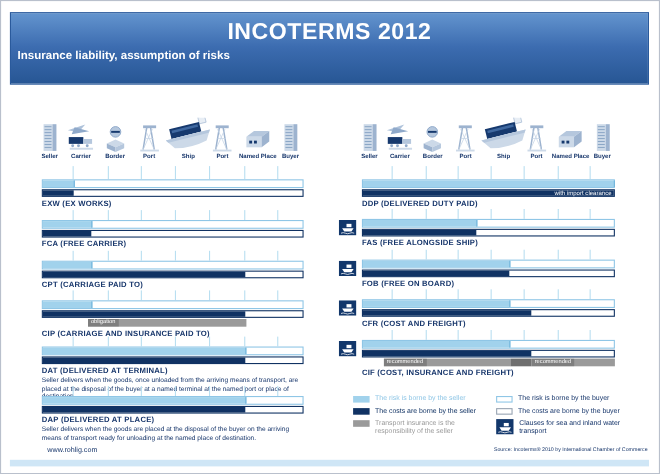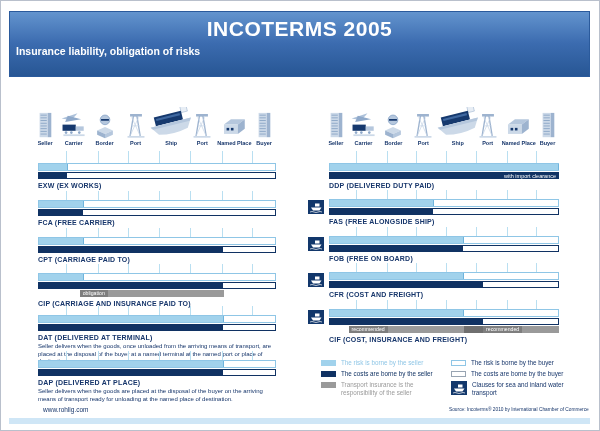--- a/index.html
+++ b/index.html
@@ -57,22 +57,22 @@
   
   .website{position:absolute;left:42px;top:405px;font-size:6.5px;color:#17366b;text-decoration:none;}
   .source{position:absolute;left:448px;top:406px;font-size:4.8px;color:#17366b;white-space:nowrap;}
   .bottom-strip{position:absolute;left:8px;right:9px;top:417px;height:6px;background:#cfe6f6;}
 </style>
 </head>
 <body>
 
 <div class="page">
   <div class="header">
-    <div class="title">INCOTERMS 2005</div>
-    <div class="sub first">Insurance liability, obligation of risks</div>
+    <div class="title">INCOTERMS 2012</div>
+    <div class="sub first">Insurance liability, assumption of risks</div>
   </div>
 
   <div id="col-left" class="column">
       <div class="icons">
         <div class="station" style="left: 3%;">
           <div class="glyph">
             <svg width="18" height="29" viewBox="0 0 20 32">
               <rect x="4" y="2" width="9" height="27" fill="#ccd9e8"></rect>
               <rect x="13" y="2" width="4" height="27" fill="#9db3cf"></rect>
               <g fill="#8ba6c6">

